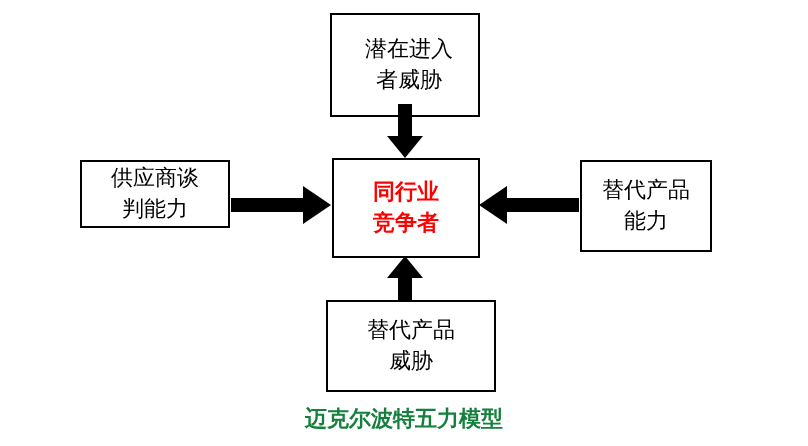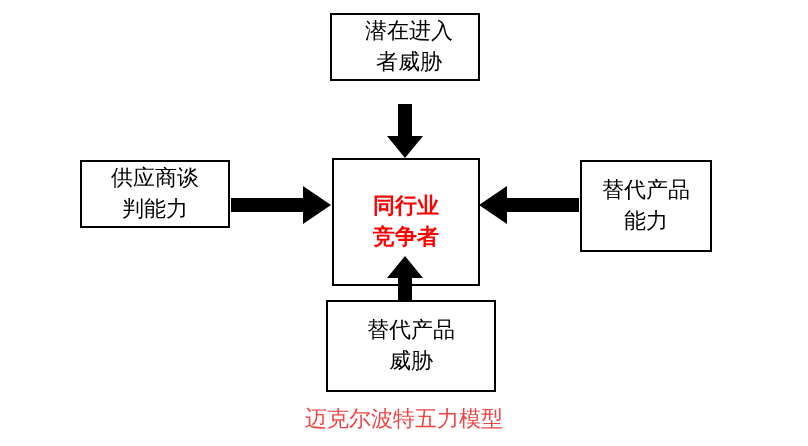--- a/index.html
+++ b/index.html
@@ -22,41 +22,42 @@
     display: flex;
     align-items: center;
     justify-content: center;
     text-align: center;
     font-size: 22px;
     line-height: 1.4;
     color: #000000;
     white-space: pre-line;
     box-sizing: border-box;
   }
-  .box-top    { left: 330px; top: 13px;  width: 150px; height: 68px; padding-left: 8px; }
+  .box-top    { left: 330px; top: 13px;  width: 150px; height: 104px; padding-left: 8px; }
   .box-left   { left: 80px;  top: 160px; width: 150px; height: 68px; }
-  .box-center { left: 332px; top: 158px; width: 148px; height: 128px; font-weight: bold; }
+  .box-center { left: 332px; top: 158px; width: 148px; height: 100px; font-weight: bold; }
   .box-right  { left: 580px; top: 160px; width: 132px; height: 92px; }
   .box-bottom { left: 326px; top: 300px; width: 170px; height: 92px; }
   .arrow {
     position: absolute;
     display: block;
   }
   .arrow-down  { left: 387px; top: 104px; }
   .arrow-up    { left: 387px; top: 256px; }
   .arrow-right { left: 231px; top: 186px; }
   .arrow-left  { left: 479px; top: 186px; }
   .caption {
     position: absolute;
     left: 0;
     right: 0;
     top: 404px;
     text-align: center;
     font-size: 22px;
-    color: #ef4444;
+    color: #15803d;
+    font-weight: bold;
   }
 </style>
 </head>
 <body>
 
 <div class="canvas">
 
   <div class="box box-top">
     <span>潜在进入
 者威胁</span>

